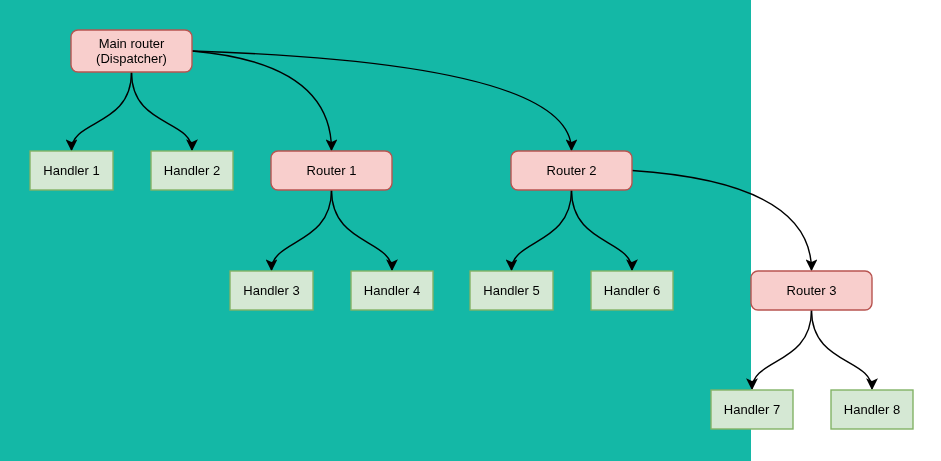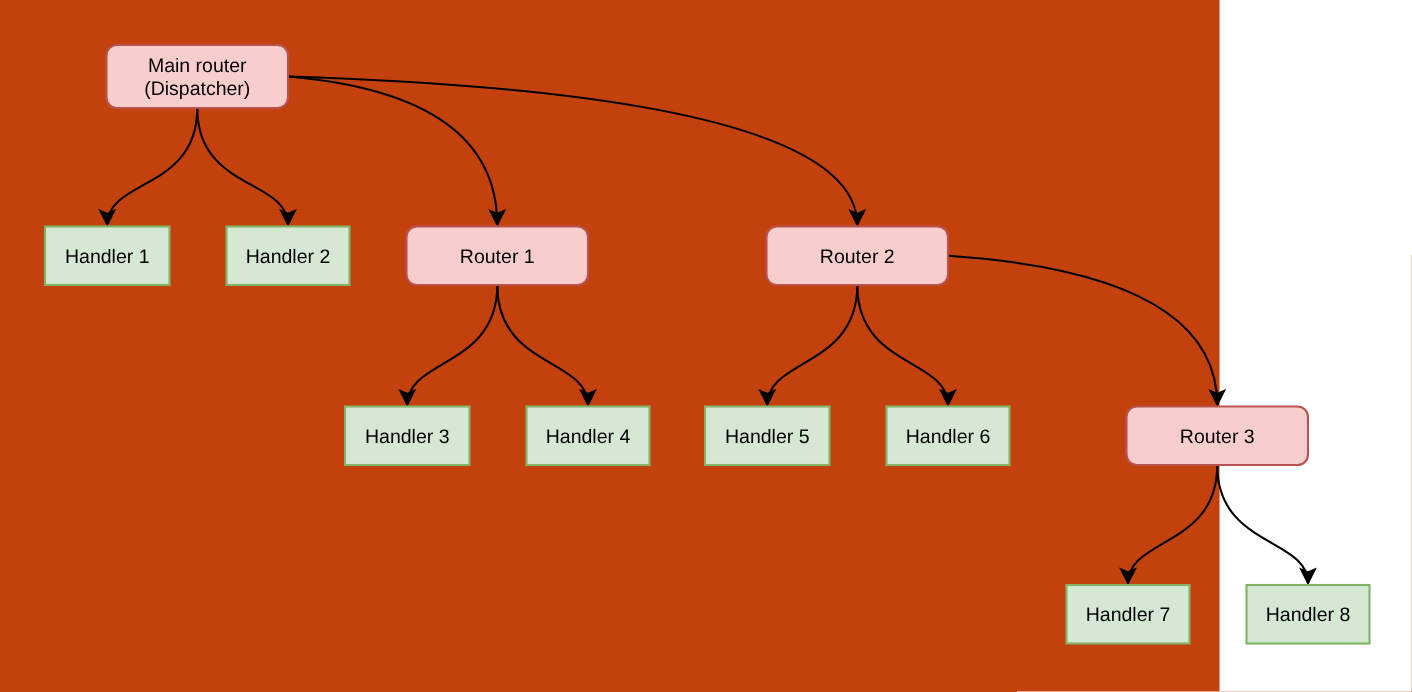--- a/index.html
+++ b/index.html
@@ -6,23 +6,23 @@
     margin: 0;
     padding: 0;
     width: 941px;
     height: 461px;
     background: #ffffff;
     overflow: hidden;
     font-family: "Liberation Sans", sans-serif;
   }
   #canvas-wrap {
     position: relative;
-    width: 813px;
+    width: 751px;
     height: 461px;
-    background: #c2410c;
+    background: #14b8a6;
   }
   svg#diagram-svg {
     position: absolute;
     left: 0;
     top: 0;
     width: 941px;
     height: 461px;
   }
   .node-box {
     stroke-width: 1.4;

